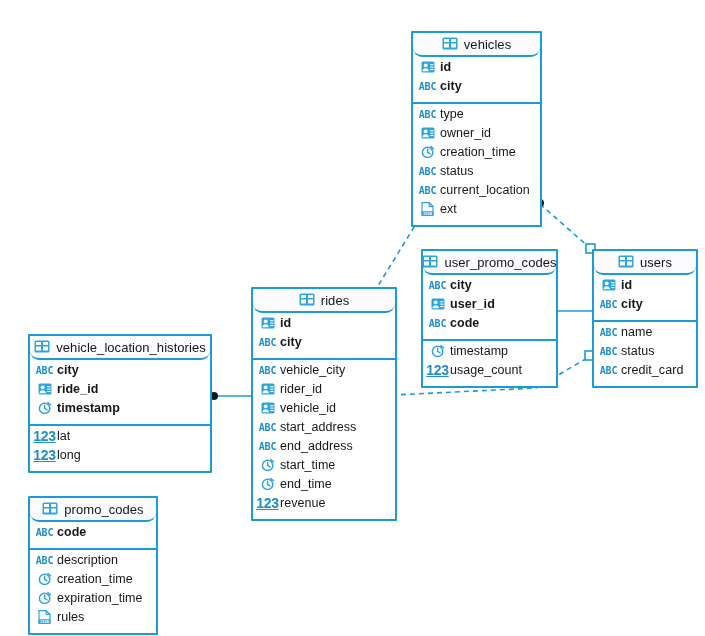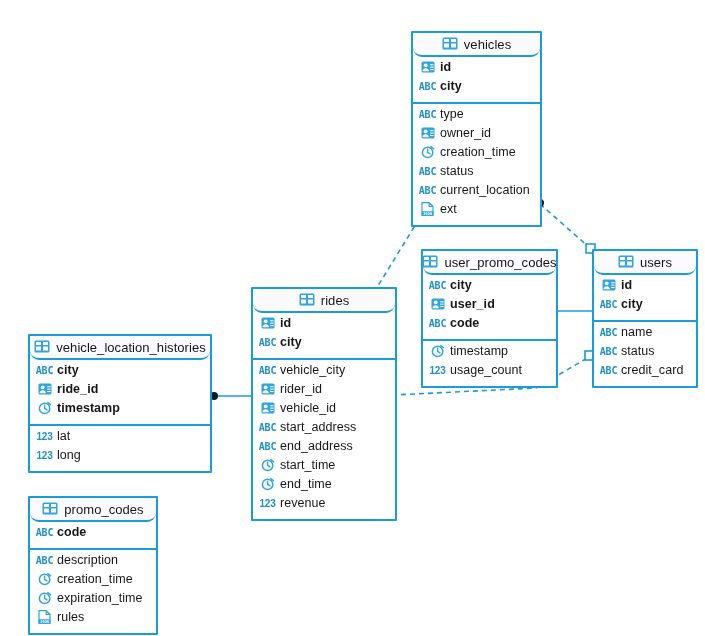--- a/index.html
+++ b/index.html
@@ -89,25 +89,26 @@
   }
   .icon svg { display: block; }
   .icon-abc {
     font-size: 10px;
     font-weight: bold;
     color: #1f8fd0;
     letter-spacing: -0.2px;
     font-family: "DejaVu Sans Mono", monospace;
   }
   .icon-123 {
-    font-size: 10px;
+    font-size: 14px;
     font-weight: bold;
     color: #1f8fd0;
     letter-spacing: -0.3px;
     font-family: "Liberation Sans", sans-serif;
+    text-decoration: underline;
   }
   .icon-table { width: 16px; height: 13px; }
 </style>
 </head>
 <body>
 
 <div id="canvas">
 
   <svg id="edges" viewBox="0 0 705 636" xmlns="http://www.w3.org/2000/svg">
 

